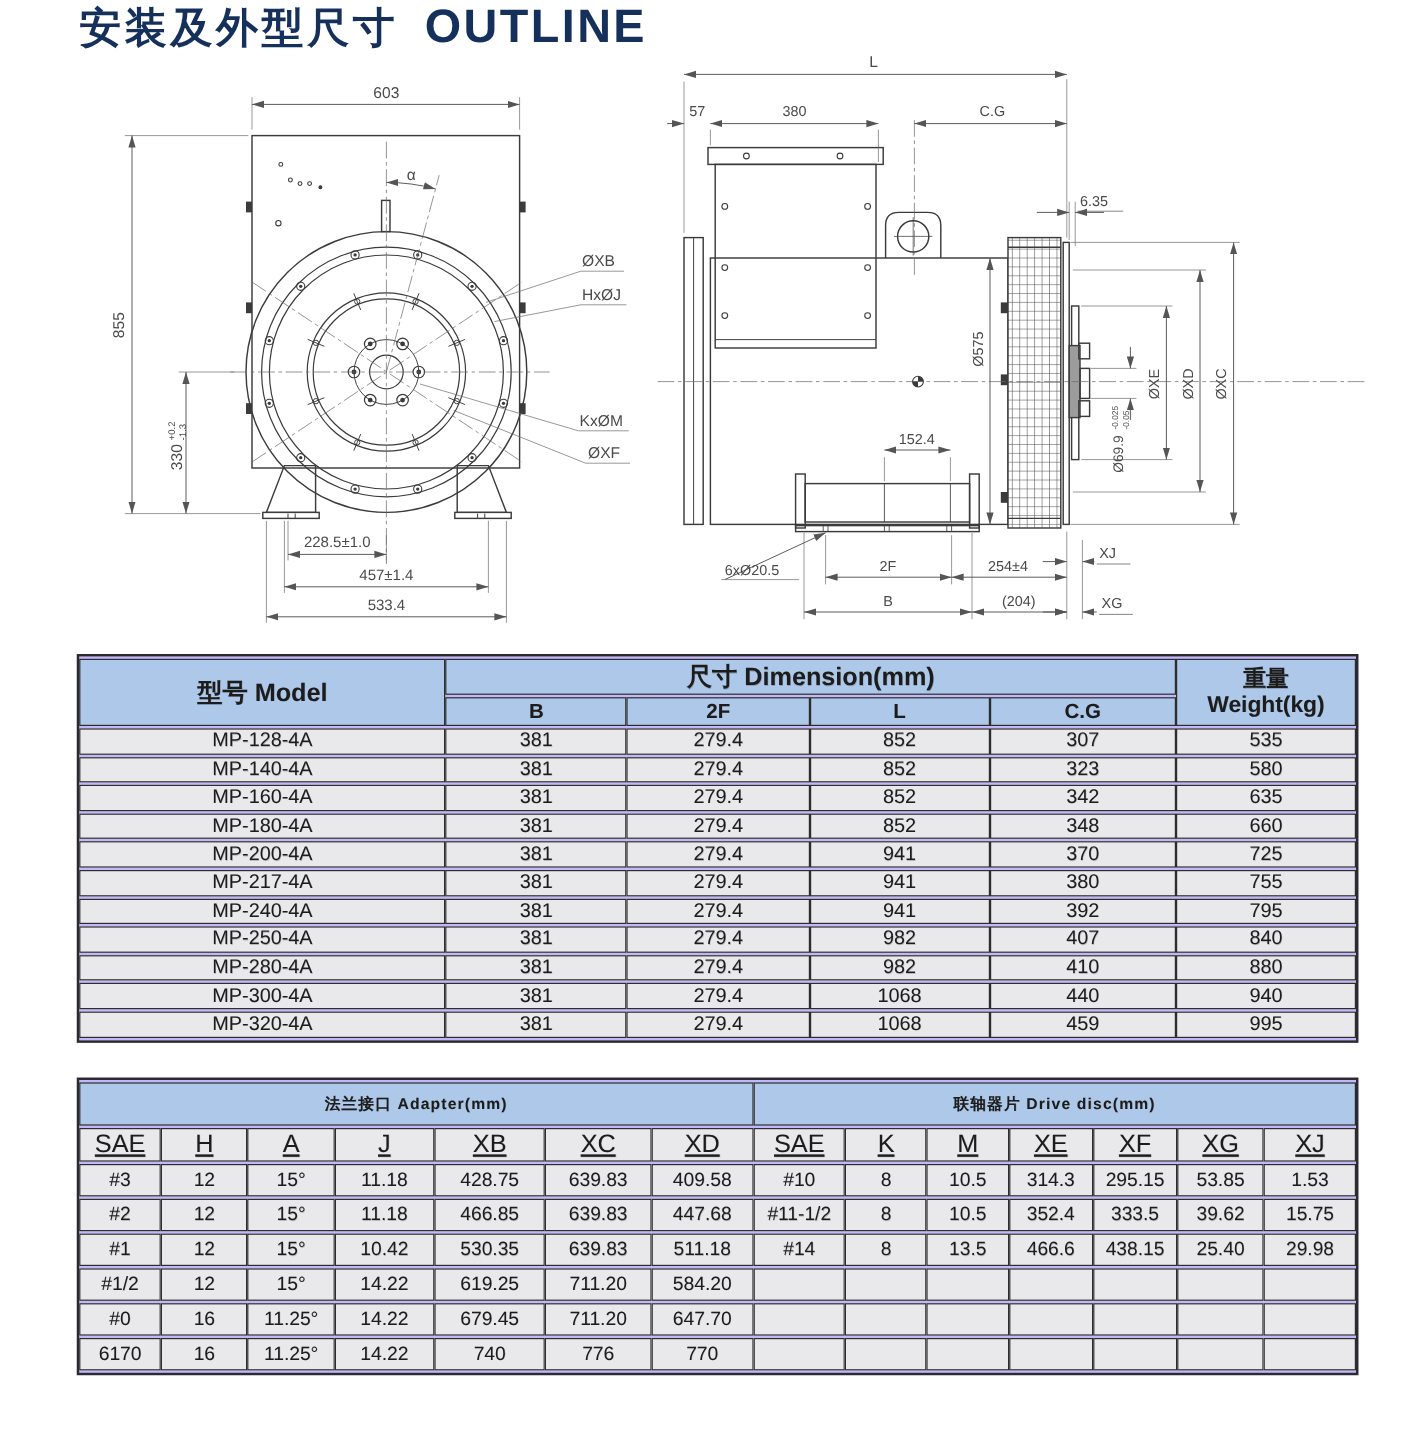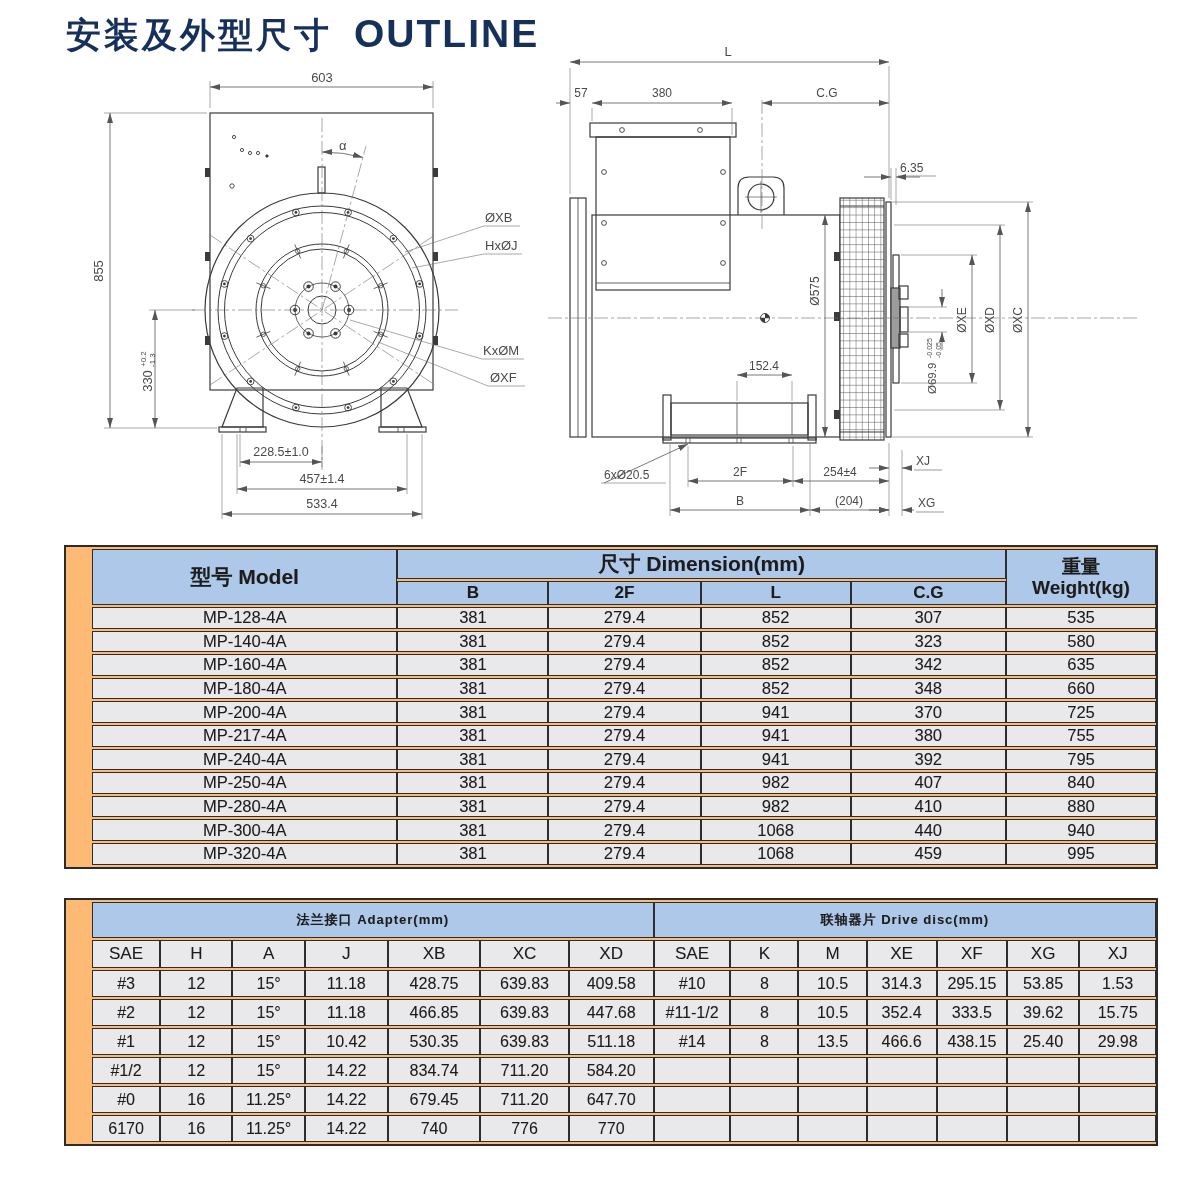--- a/index.html
+++ b/index.html
@@ -1,37 +1,37 @@
 <!DOCTYPE html>
 <html><head>
 <meta charset="utf-8">
 <style>
   html,body{margin:0;padding:0;background:#fff;}
   .page{position:relative;width:1185px;height:1195px;background:#fff;overflow:hidden;
         font-family:"Liberation Sans","DejaVu Sans",sans-serif;}
-  .title{position:absolute;left:66px;top:12px;color:#16305c;font-weight:bold;
+  .title{position:absolute;left:66px;top:0;color:#16305c;font-weight:bold;
          display:flex;align-items:baseline;gap:22px;white-space:nowrap;}
   .title .zh{font-size:35px;letter-spacing:3px;}
   .title .en{font-size:39px;letter-spacing:2px;}
   svg text{font-family:"Liberation Sans","DejaVu Sans",sans-serif;fill:#4a4a4a;}
 
-  .tblwrap{position:absolute;border:2px solid #2b2b2b;background:#fdba74;padding-left:26px;}
+  .tblwrap{position:absolute;border:2px solid #2b2b2b;background:#c4b5fd;}
   #tbl1{left:64px;top:545px;width:1064px;}
   #tbl2{left:64px;top:898px;width:1064px;}
   table{width:100%;border-collapse:separate;border-spacing:0 2px;table-layout:fixed;}
   td,th{border:1.5px solid #2d2d2d;background:#e9e9eb;text-align:center;vertical-align:middle;
         padding:0 2px;color:#1c1c1c;overflow:hidden;white-space:nowrap;
         text-shadow:0.4px 0.4px 0 rgba(60,60,60,0.28);}
   .hb{background:#adc8e8;}
   #tbl1 .h1{font-size:21px;font-weight:bold;height:26px;}
   #tbl1 .sub{font-size:17px;font-weight:600;height:22px;}
   #tbl1 .wt{font-size:19px;font-weight:bold;line-height:1.12;margin-top:20px;}
   #tbl1 tbody td{font-size:16.5px;height:19.6px;line-height:19px;}
   #tbl2 .band{font-size:13px;font-weight:bold;height:34px;letter-spacing:1px;}
-  #tbl2 .colh{font-size:17px;font-weight:400;height:26px;}
+  #tbl2 .colh{font-size:21px;font-weight:400;height:26px;text-decoration:underline;}
   #tbl2 tbody td{font-size:16px;height:25px;line-height:25px;}
 </style>
 </head>
 <body>
 
 <div class="page">
 
   <div class="title">
     <span class="zh">安装及外型尺寸</span>
     <span class="en">OUTLINE</span>
@@ -546,21 +546,21 @@
           <td>466.6</td>
           <td>438.15</td>
           <td>25.40</td>
           <td>29.98</td>
         </tr>
           <tr>
           <td>#1/2</td>
           <td>12</td>
           <td>15°</td>
           <td>14.22</td>
-          <td>834.74</td>
+          <td>619.25</td>
           <td>711.20</td>
           <td>584.20</td>
           <td></td>
           <td></td>
           <td></td>
           <td></td>
           <td></td>
           <td></td>
           <td></td>
         </tr>

